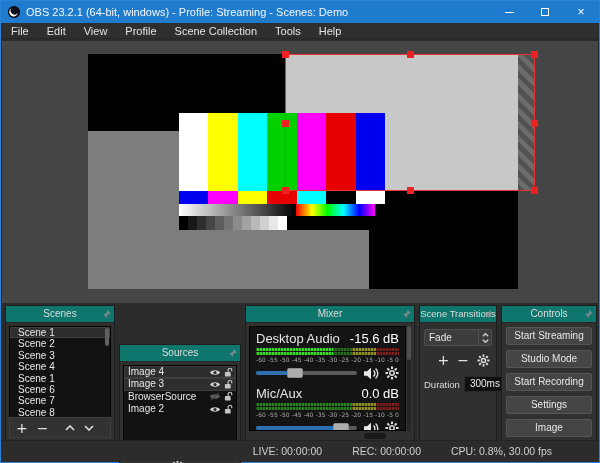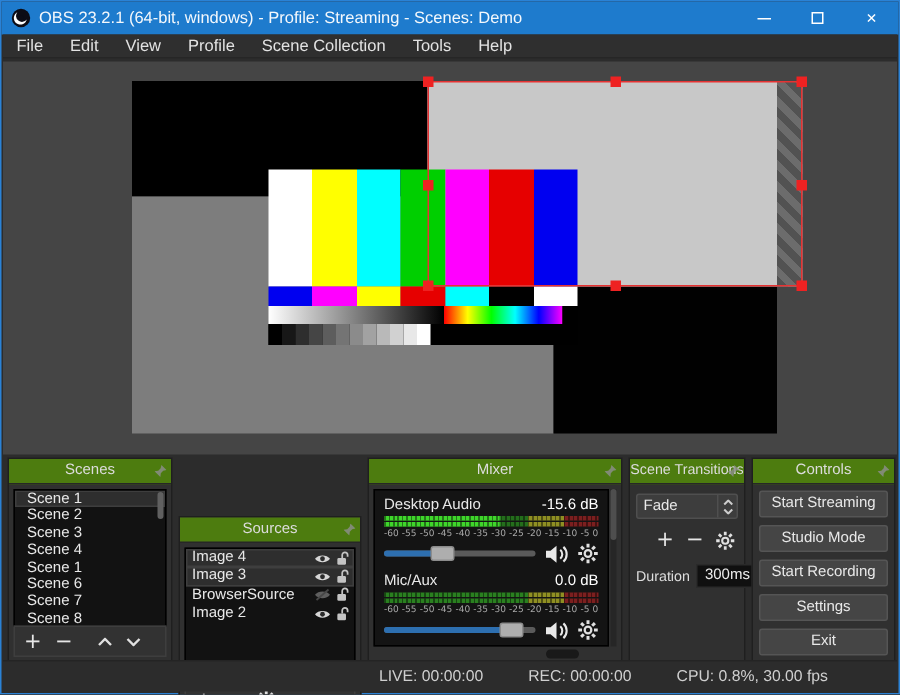--- a/index.html
+++ b/index.html
@@ -41,21 +41,21 @@
   .tp-r4 span { flex:0 0 9px; }
 
   .selection-box { position:absolute; left:283px; top:13px; width:250px; height:137px; border:1.5px solid #e63232; }
   .handle { position:absolute; width:7px; height:7px; background:#ee2222; }
   .h-tl{left:-4px;top:-4px;} .h-tm{left:calc(50% - 3px);top:-4px;} .h-tr{right:-4px;top:-4px;}
   .h-lm{left:-4px;top:calc(50% - 3px);} .h-rm{right:-4px;top:calc(50% - 3px);}
   .h-bl{left:-4px;bottom:-4px;} .h-bm{left:calc(50% - 3px);bottom:-4px;} .h-br{right:-4px;bottom:-4px;}
 
   
   .panel { position:absolute; top:304px; height:137px; background:#303030; border:1px solid #1f1f1f; }
-  .panel-header { height:17px; background:#4d7c0f; border-bottom:1px solid #272727; text-align:center; font-size:10px; color:#dcdcdc; line-height:16px; position:relative; }
+  .panel-header { height:17px; background:#0f766e; border-bottom:1px solid #272727; text-align:center; font-size:10px; color:#dcdcdc; line-height:16px; position:relative; }
   .pin { position:absolute; right:3px; top:4px; opacity:.8; }
   .p-scenes { left:4px;  width:110px; }
   .p-sources{ left:118px; width:122px;margin-top:39px; }
   .p-mixer  { left:244px; width:170px; }
   .p-trans  { left:418px; width:78px; }
   .p-ctrl   { left:500px; width:96px; }
 
   .listbox { position:absolute; left:3px; right:3px; top:20px; height:92px; background:#121212; border:1px solid #000; overflow:hidden; }
   .list-row { height:11.4px; line-height:11.4px; font-size:10px; color:#e8e8e8; padding-left:8px; white-space:nowrap; }
   .src-row  { height:12.4px; line-height:12.4px; display:flex; align-items:center; gap:3px; padding:0 3px 0 4px; font-size:10px; color:#e8e8e8; }
@@ -66,21 +66,21 @@
   .panel-toolbar { position:absolute; left:3px; right:3px; bottom:3px; height:21px; background:#323232; border:1px solid #3e3e3e; display:flex; align-items:center; gap:9px; padding:0 6px; }
   .tb-glyph { font-family:"DejaVu Sans",sans-serif; font-size:14px; color:#e6e6e6; line-height:1; }
   .gap-l { margin-left:8px; }
 
   
   .mixer-body { position:absolute; left:3px; right:8px; top:20px; bottom:10px; background:#141414; border:1px solid #000; padding:4px 6px; overflow:hidden; }
   .mx-vscroll { position:absolute; right:3px; top:20px; bottom:10px; width:4px; background:#262626; }
   .mx-vthumb { position:absolute; top:0; left:0; width:4px; height:34px; background:#4e4e4e; border-radius:2px; }
   .mx-hthumb { position:absolute; bottom:2px; left:118px; width:22px; height:6px; background:#191919; border-radius:3px; }
   .ch { margin-bottom:7px; }
-  .ch-head { display:flex; justify-content:space-between; font-size:10px; color:#e8e8e8;align-items:center; }
+  .ch-head { display:flex; justify-content:space-between; font-size:13px; color:#e8e8e8;align-items:center; }
   .ch-head .val { color:#ffffff; }
   .meter { margin-top:2px; }
   .meter-bar { height:3px; margin-bottom:1px; position:relative; }
   .meter-bar::after { content:''; position:absolute; inset:0; background:repeating-linear-gradient(90deg,rgba(0,0,0,.45) 0 1px,transparent 1px 3px); }
   .m-desktop { background:linear-gradient(90deg,#2a8020 0 55%,#246e1c 55% 67%,#8f8f23 67% 84%,#7c1f1f 84% 100%); }
   .m-mic     { background:linear-gradient(90deg,#2a8020 0 67%,#8f8f23 67% 84%,#7c1f1f 84% 100%); }
   .meter-lit { position:absolute; left:0; top:0; bottom:0; background:#3fd62b; }
   .scale { display:flex; justify-content:space-between; font-size:6px; color:#a8a8a8; margin-top:1px; font-family:"DejaVu Sans",sans-serif; }
   .slider-row { display:flex; align-items:center; gap:6px; margin-top:4px; height:12px; }
   .slider { flex:1; position:relative; height:12px; }
@@ -488,21 +488,21 @@
     <div class="panel-header"><span>Controls</span>
       <svg class="pin" width="8" height="8" viewBox="0 0 8 8">
           <path d="M4.6 0 L8 3.4 L5.8 3.9 L4.2 5.5 L3.9 8 L0 4.1 L2.5 3.8 L4.1 2.2z" fill="#8f8f8f"></path>
         </svg>
     </div>
     <div class="ctrl-body">
       <div class="ctrl-btn">Start Streaming</div>
       <div class="ctrl-btn">Studio Mode</div>
       <div class="ctrl-btn">Start Recording</div>
       <div class="ctrl-btn">Settings</div>
-      <div class="ctrl-btn">Exit</div>
+      <div class="ctrl-btn">Image</div>
     </div>
   </div>
 
   <div class="statusbar">
     <span>LIVE: 00:00:00</span>
     <span>REC: 00:00:00</span>
     <span>CPU: 0.8%, 30.00 fps</span>
   </div>
 
 </div>

